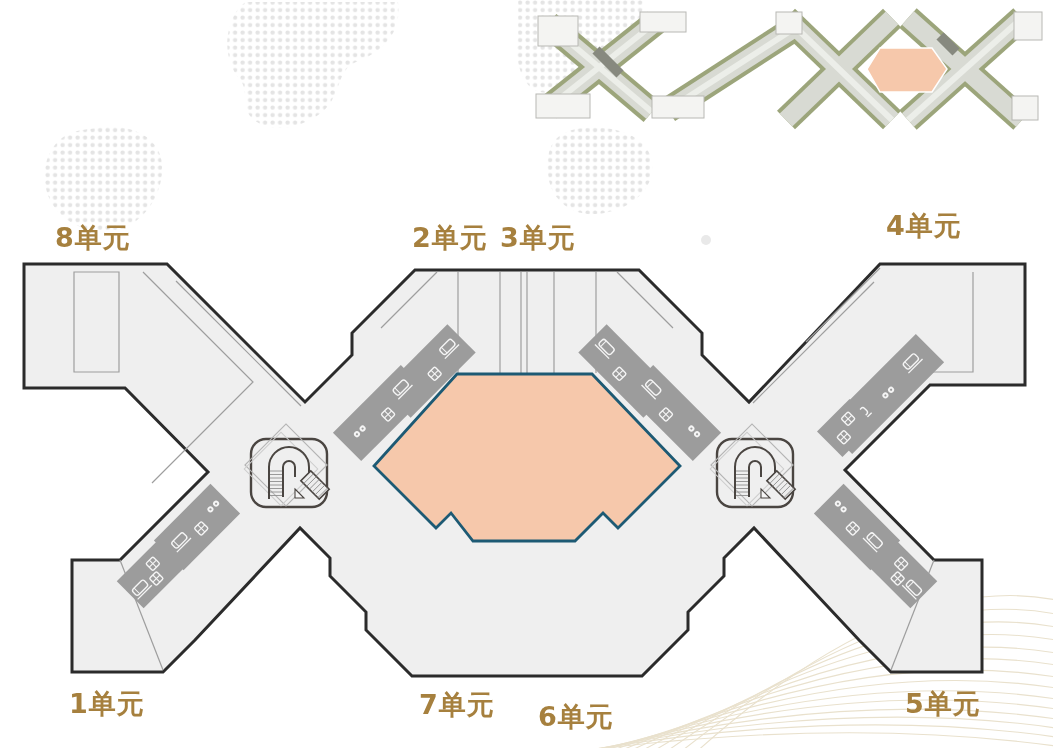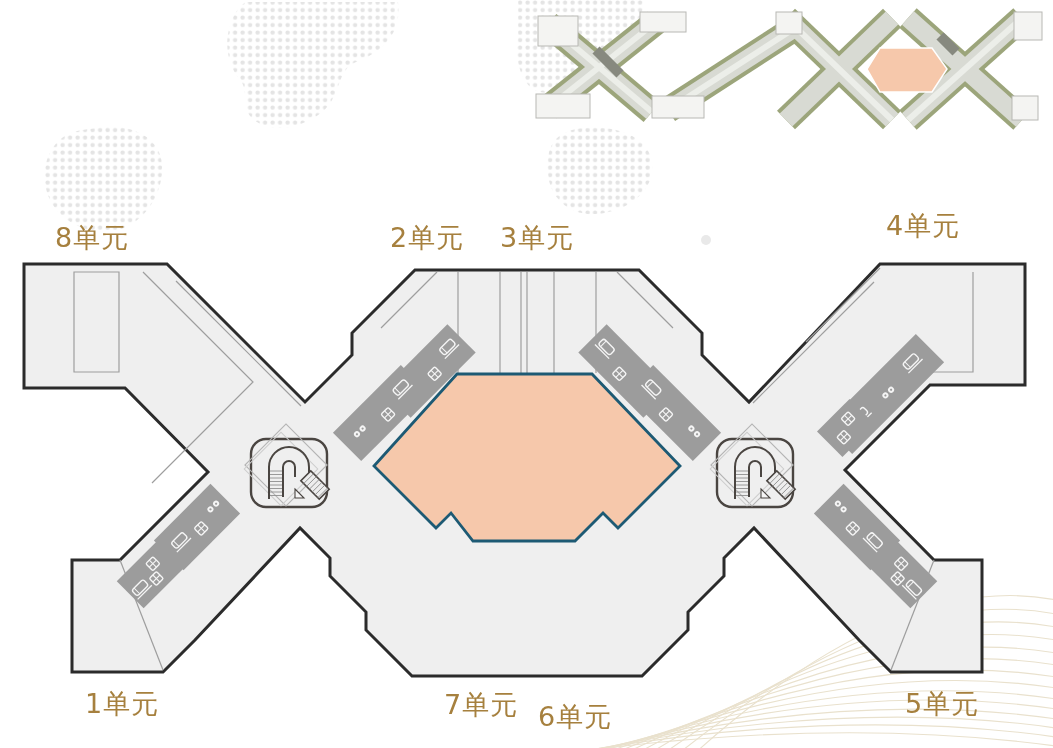--- a/index.html
+++ b/index.html
@@ -1,22 +1,22 @@
 <!DOCTYPE html>
 <html style="--floor: #efefef; --outline: #2b2b2b; --thin-line: #9e9e9e; --courtyard-fill: #f6c8ab; --courtyard-border: #1d5a74; --service-gray: #9c9c9c; --icon-white: #f5f5f5; --label-color: #a6803e; --siteplan-olive: #9ca57b; --siteplan-gray: #d8dad3; --siteplan-light: #eceee9; --dot-color: #e4e4e4; --wave-color: #e9e1cd; --core-dark: #4a4541;"><head>
 <meta charset="utf-8">
 <style>
   html,body{margin:0;padding:0;background:#ffffff;}
   .stage{position:relative;width:1053px;height:748px;background:#fff;overflow:hidden;
          font-family:"DejaVu Sans","Liberation Sans",sans-serif;}
   .stage svg{position:absolute;left:0;top:0;}
-  .unit-label{position:absolute;font-size:27px;font-weight:400;letter-spacing:1px;
+  .unit-label{position:absolute;font-size:27px;font-weight:700;letter-spacing:1px;
               color:var(--label-color,#a6803e);white-space:nowrap;z-index:5;}
-  .u8{left:55px;top:220px}.u2{left:390px;top:220px}.u3{left:500px;top:220px}.u4{left:886px;top:208px}
-  .u1{left:85px;top:686px}.u7{left:444px;top:687px}.u6{left:538px;top:699px}.u5{left:905px;top:686px}
+  .u8{left:55px;top:220px}.u2{left:412px;top:220px}.u3{left:500px;top:220px}.u4{left:886px;top:208px}
+  .u1{left:69px;top:686px}.u7{left:419px;top:687px}.u6{left:538px;top:699px}.u5{left:905px;top:686px}
   
   .blob{fill:url(#dots);}
   .wave{fill:none;stroke:var(--wave-color,#e9e1cd);stroke-width:1.1;}
   .plan-body{fill:var(--floor,#efefef);stroke:var(--outline,#2b2b2b);stroke-width:3;stroke-linejoin:miter;}
   .thin{fill:none;stroke:var(--thin-line,#9e9e9e);stroke-width:1.2;}
   .svc{fill:var(--service-gray,#9c9c9c);}
   .hex{fill:var(--courtyard-fill,#f6c8ab);stroke:var(--courtyard-border,#1d5a74);stroke-width:2.8;stroke-linejoin:miter;}
   .sp-olive{stroke:var(--siteplan-olive,#9ca57b);stroke-width:26;fill:none;}
   .sp-gray{stroke:var(--siteplan-gray,#d8dad3);stroke-width:18;fill:none;}
   .sp-light{stroke:var(--siteplan-light,#eceee9);stroke-width:6;fill:none;}

